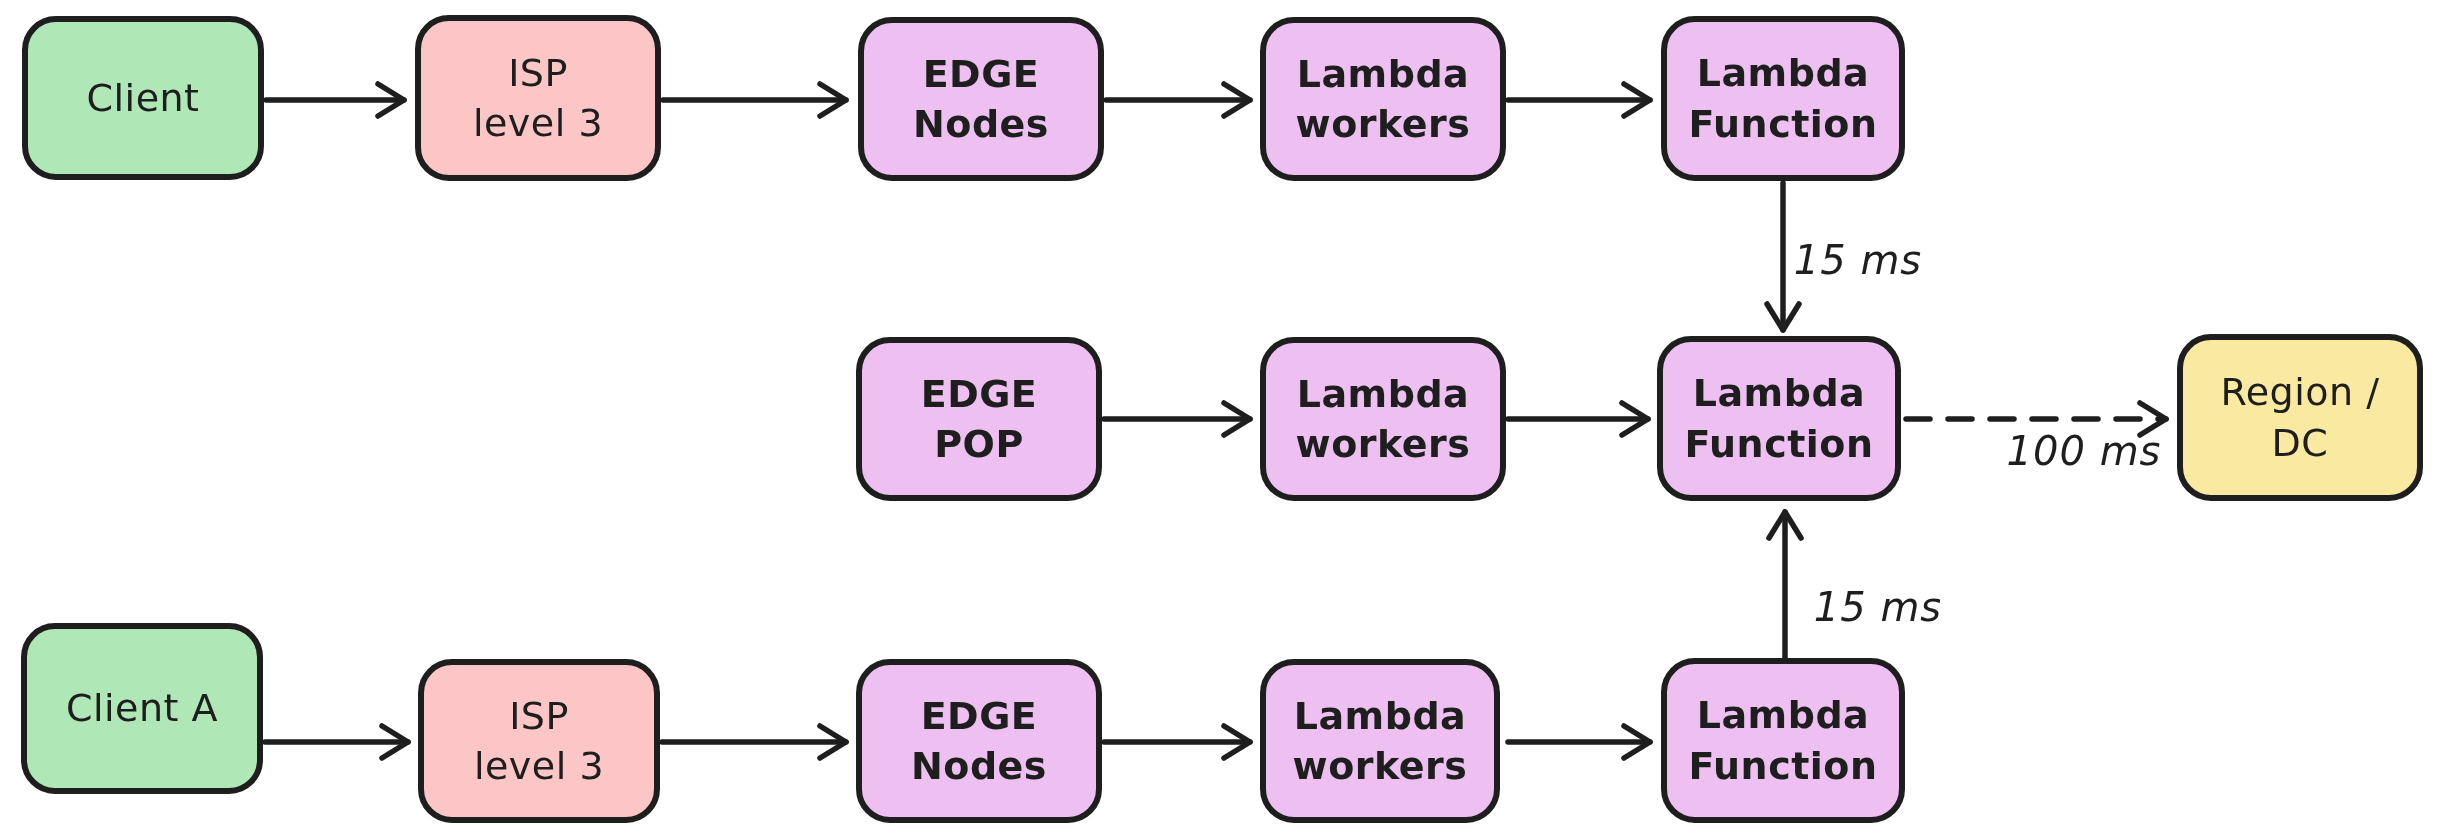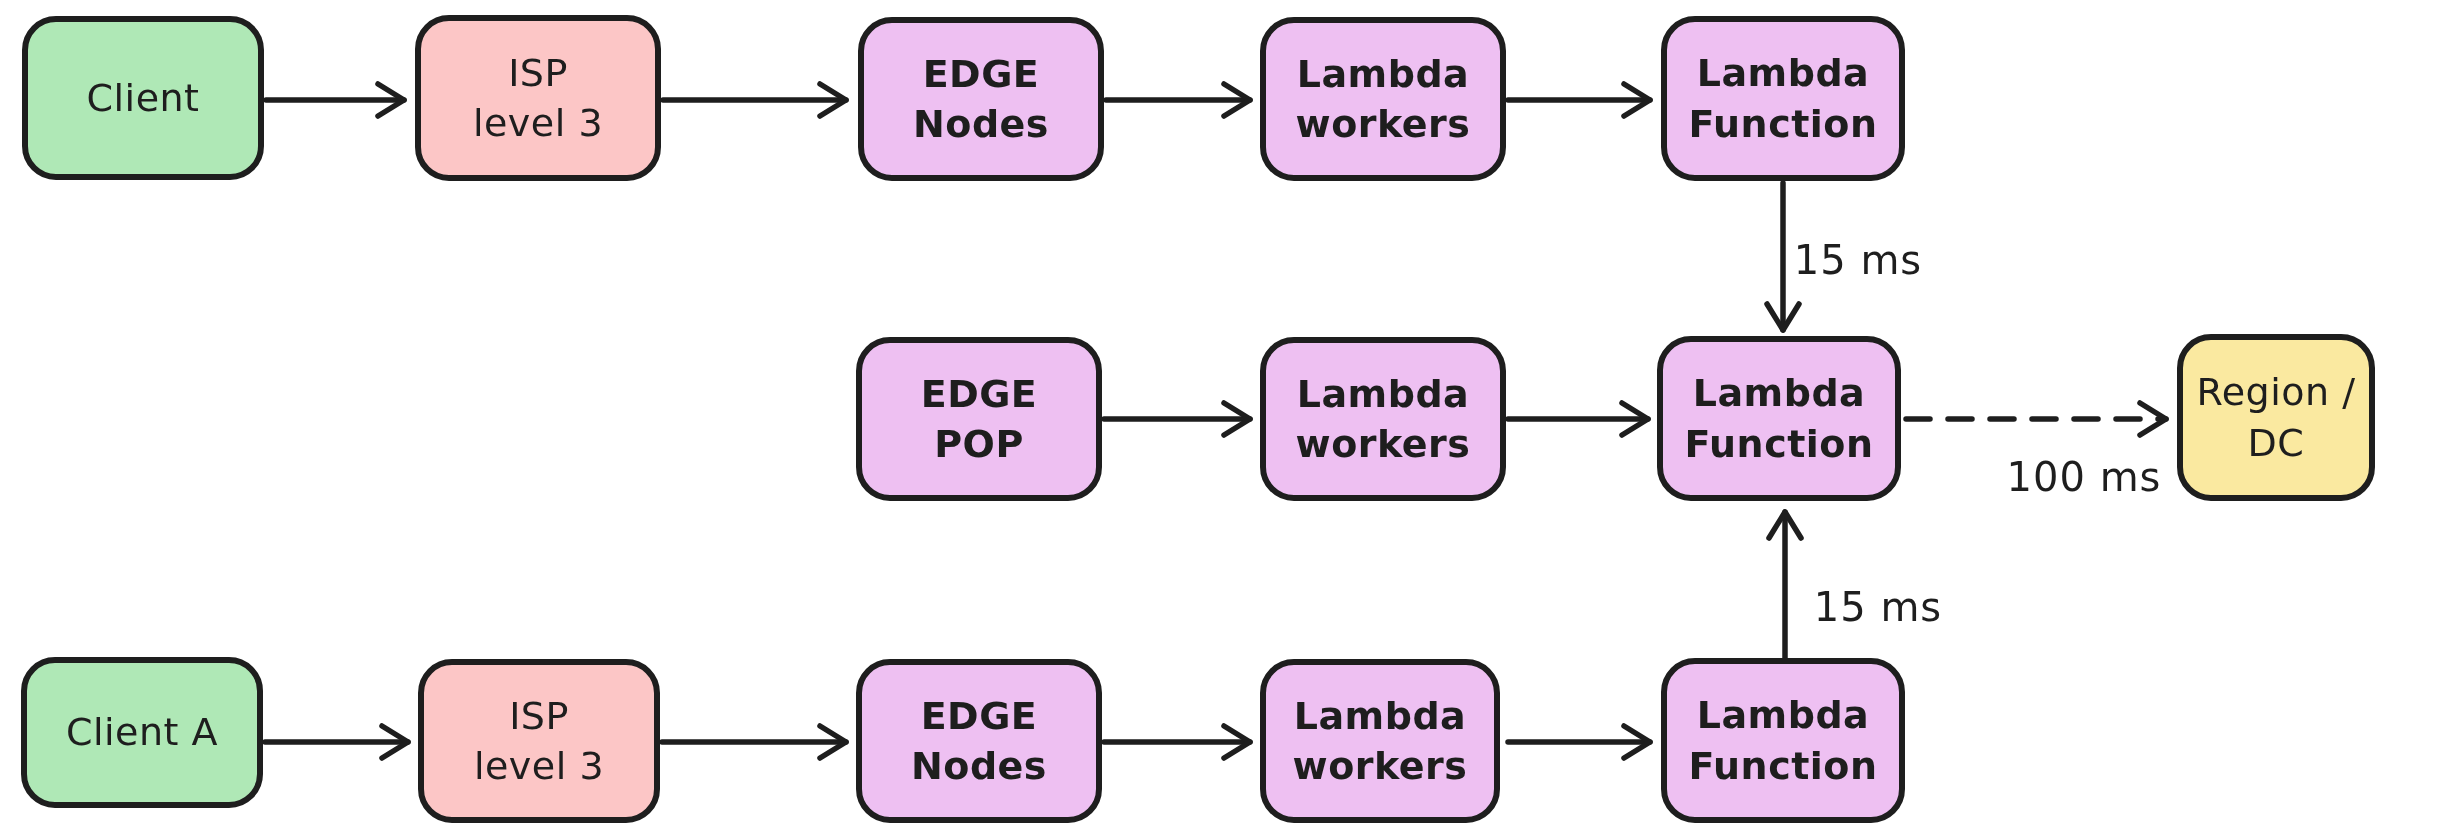--- a/index.html
+++ b/index.html
@@ -53,20 +53,21 @@
   .fill-pink   { background: var(--pink,   #fcc6c6); text-align: center; }
   .fill-purple { background: var(--purple, #eec0f2); font-weight: bold; }
   .fill-yellow { background: var(--yellow, #fae9a0); }
   .edge-label {
     position: absolute;
     transform: translate(-50%, -50%);
     font-size: 40px;
     color: var(--stroke, #1e1e1e);
     white-space: nowrap;
     letter-spacing: 1px;
+    font-style: italic;
   }
 </style>
 </head>
 <body>
 
 <div class="canvas">
 
   <svg class="edges" viewBox="0 0 2440 840" aria-hidden="true">
     <defs>
       <marker id="arrowhead" viewBox="-34 -22 44 44" refX="0" refY="0" markerWidth="44" markerHeight="44" orient="auto" markerUnits="userSpaceOnUse">
@@ -118,26 +119,26 @@
 POP</span>
   </div>
   <div class="node fill-purple" style="left:1260px;top:337px;width:246px;height:164px">
     <span class="node-label">Lambda
 workers</span>
   </div>
   <div class="node fill-purple" style="left:1657px;top:336px;width:244px;height:165px">
     <span class="node-label">Lambda
 Function</span>
   </div>
-  <div class="node fill-yellow" style="left:2177px;top:334px;width:198px;height:167px">
+  <div class="node fill-yellow" style="left:2177px;top:334px;width:246px;height:167px">
     <span class="node-label">Region /
 DC</span>
   </div>
 
-  <div class="node fill-green" style="left:21px;top:657px;width:242px;height:151px">
+  <div class="node fill-green" style="left:21px;top:623px;width:242px;height:171px">
     <span class="node-label">Client A</span>
   </div>
   <div class="node fill-pink" style="left:418px;top:659px;width:242px;height:164px">
     <span class="node-label">ISP
 level 3</span>
   </div>
   <div class="node fill-purple" style="left:856px;top:659px;width:246px;height:164px">
     <span class="node-label">EDGE
 Nodes</span>
   </div>
@@ -145,15 +146,15 @@
     <span class="node-label">Lambda
 workers</span>
   </div>
   <div class="node fill-purple" style="left:1661px;top:658px;width:244px;height:165px">
     <span class="node-label">Lambda
 Function</span>
   </div>
 
   <div class="edge-label" style="left:1858px;top:260px">15 ms</div>
   <div class="edge-label" style="left:1878px;top:607px">15 ms</div>
-  <div class="edge-label" style="left:2084px;top:477px">100 ms</div>
+  <div class="edge-label" style="left:2084px;top:451px">100 ms</div>
 
 </div>
 
 </body></html>

